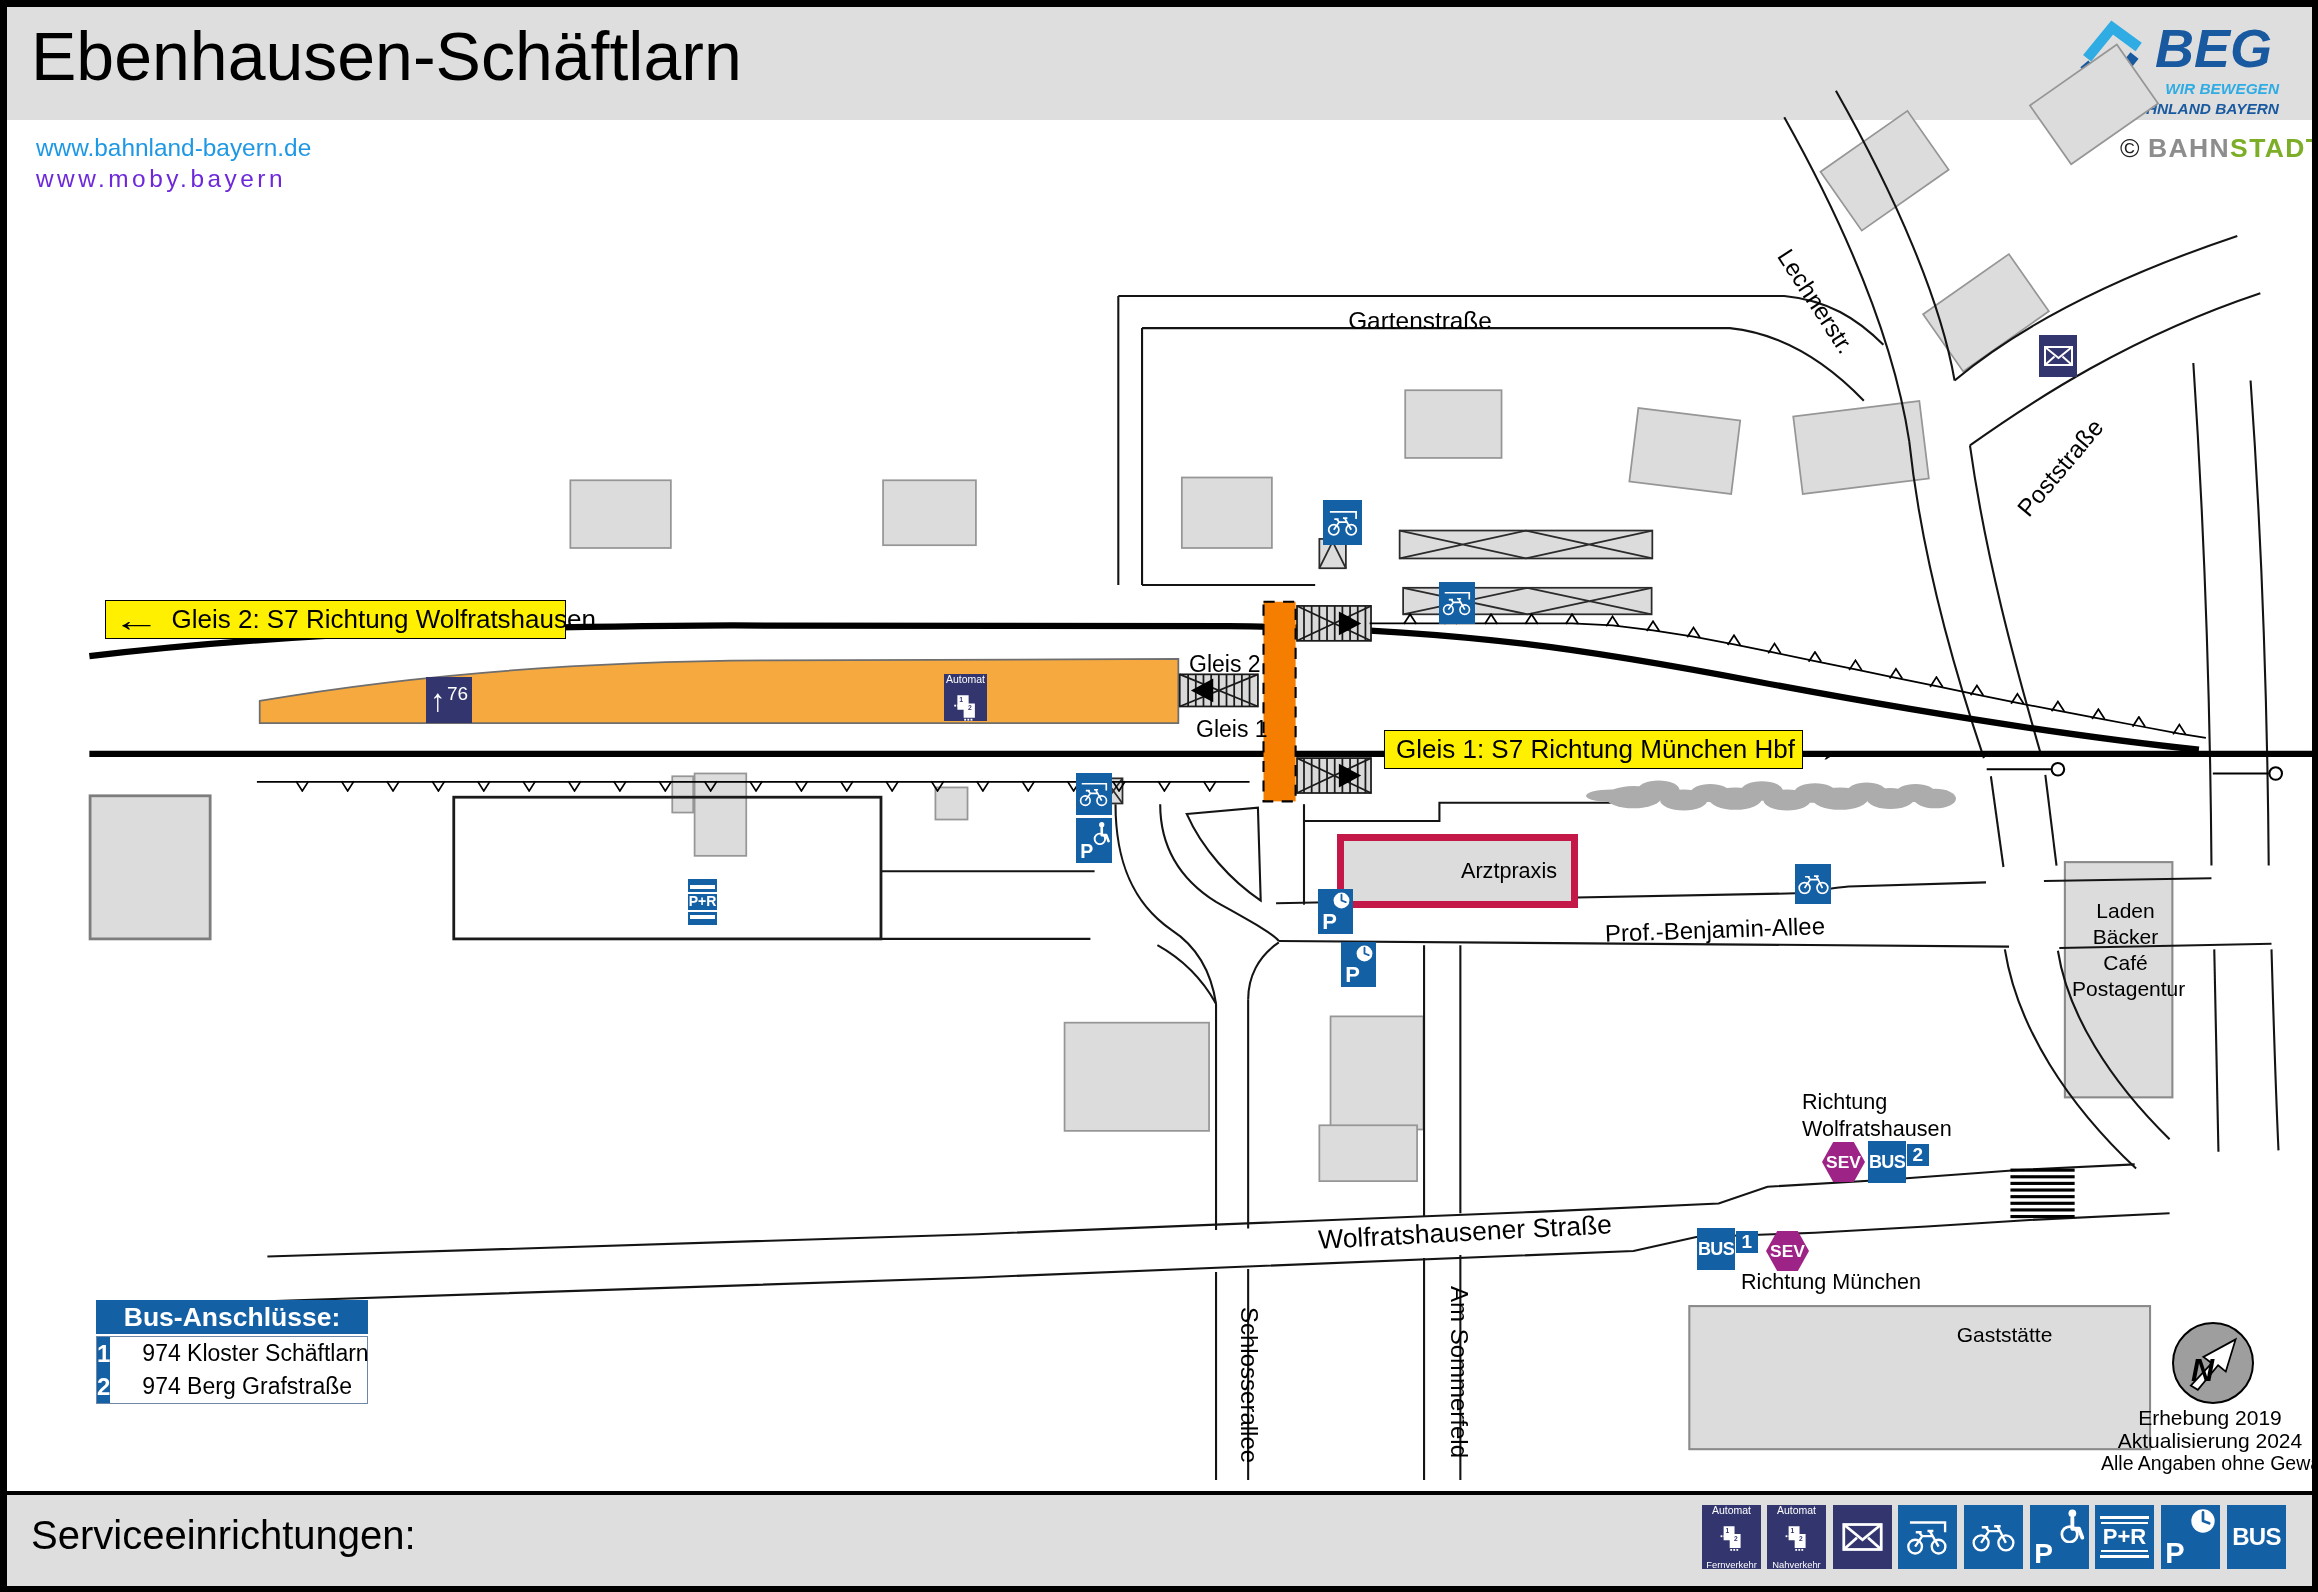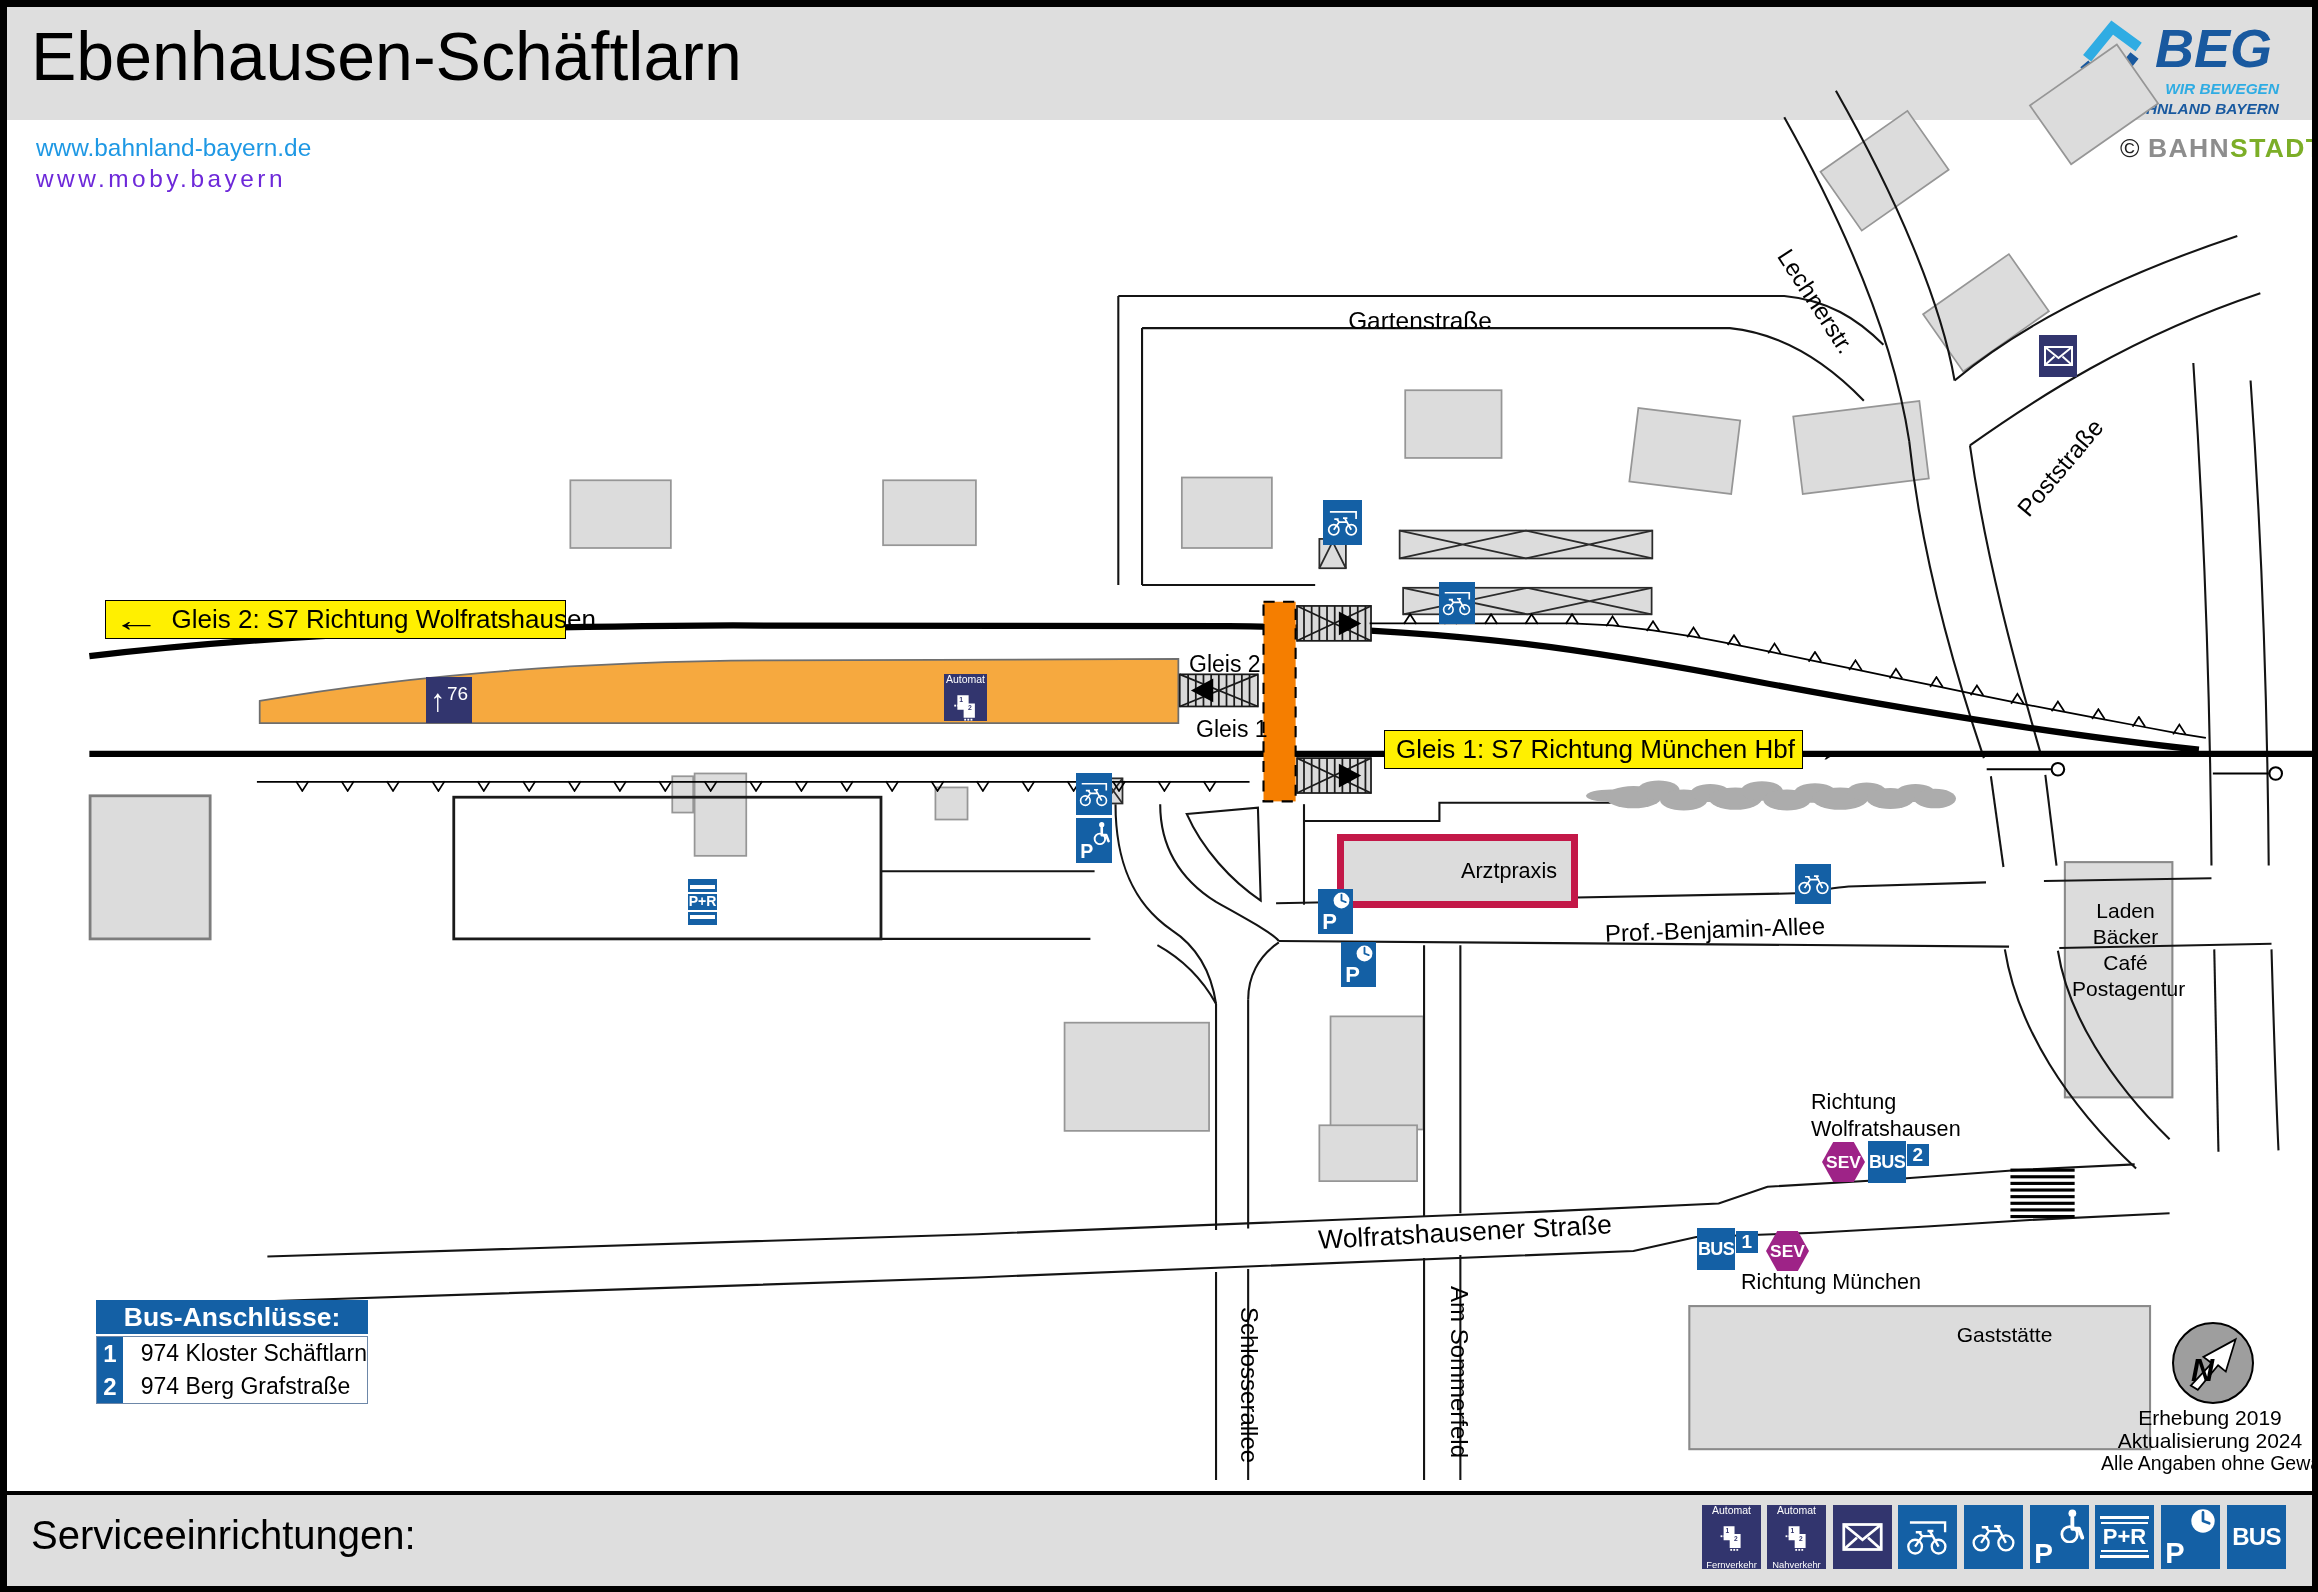--- a/index.html
+++ b/index.html
@@ -276,21 +276,21 @@
     <span style="font-size:21.6px;">Arztpraxis</span>
   </div>
   <div class="abs" style="left:2065px;top:891px;width:107px;text-align:center;font-size:21px;line-height:26px;">
     <div>Laden</div>
     <div>Bäcker</div>
     <div>Café</div>
     <div>Postagentur</div>
   </div>
   <div class="lbl" style="left:1893px;top:1316px;width:209px;text-align:center;font-size:21px;">Gaststätte</div>
 
-  <div class="abs" style="left:1795px;top:1082px;font-size:21.6px;line-height:26.5px;margin-left:9px;">
+  <div class="abs" style="left:1795px;top:1082px;font-size:21.6px;line-height:26.5px;">
     <div>Richtung</div>
     <div>Wolfratshausen</div>
   </div>
   <div class="ic sev" style="left:1815px;top:1135px;width:43px;height:40px;">
     <span>SEV</span>
   </div>
   <div class="ic blue busic" style="left:1861px;top:1134px;width:38px;height:42px;">
     <span>BUS</span>
   </div>
   <div class="badge" style="left:1900px;top:1137px;">
@@ -396,21 +396,21 @@
   </div>
   <div class="abs" style="left:89px;top:1329px;width:272px;height:68px;background:#fff;border:1.4px solid #6d87a8;box-sizing:border-box;display:flex;">
     <div style="width:28px;display:flex;flex-direction:column;">
       <div class="legend-num" style="flex:1;">
           <span>1</span>
         </div>
       <div class="legend-num" style="flex:1;">
           <span>2</span>
         </div>
     </div>
-    <div style="flex:1;display:flex;flex-direction:column;justify-content:space-around;padding-left:18px;">
+    <div style="flex:1;display:flex;flex-direction:column;justify-content:space-around;padding-left:32px;">
       <div class="lbl" style="position:static;font-size:23px;">974 Kloster Schäftlarn</div>
       <div class="lbl" style="position:static;font-size:23px;">974 Berg Grafstraße</div>
     </div>
   </div>
 
   <div class="band" style="top:1484px;height:95px;border-top:4.9px solid #000;"></div>
   <div class="lbl" style="left:24px;top:1506px;font-size:40px;">Serviceeinrichtungen:</div>
 
   <div class="ic navy fic" style="left:1695px;">
     <div class="autocol">

